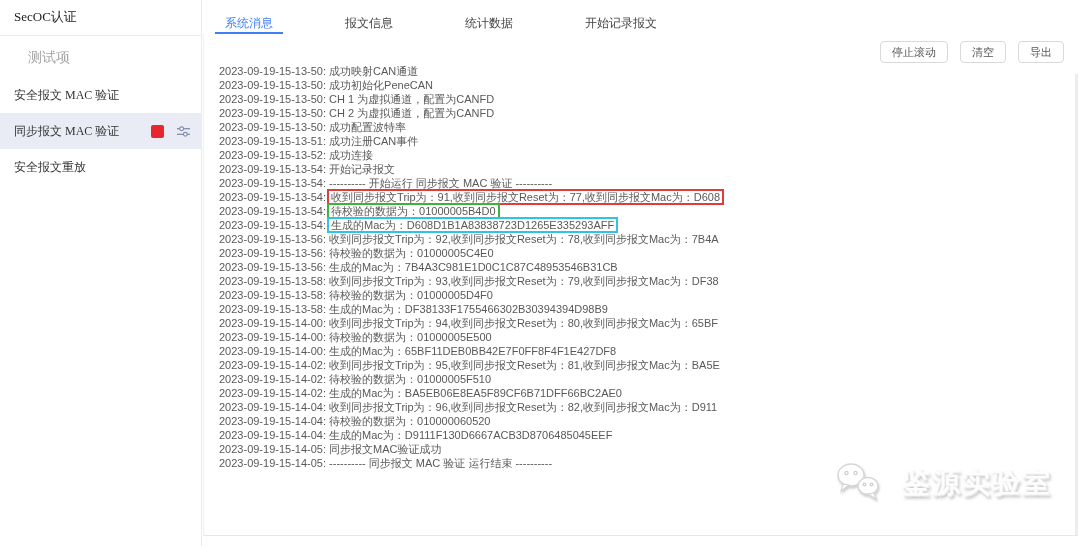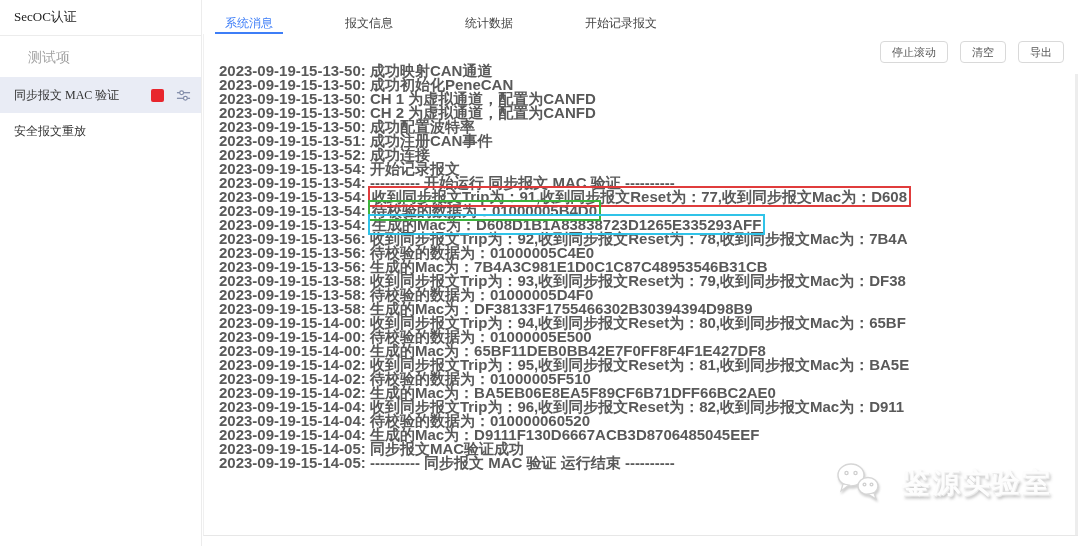--- a/index.html
+++ b/index.html
@@ -32,21 +32,21 @@
   
   .panel { position:absolute; left:203px; top:34px; width:875px; height:502px;
            border-left:1px solid #f0f0f0; border-bottom:1px solid #e7e7e7; background:#fff; }
   .scrollbar { position:absolute; right:0; top:40px; bottom:0; width:3px; background:#ededed; }
   .toolbar { position:absolute; top:7px; right:14px; display:flex; gap:12px; }
   .btn { font-family:"Liberation Serif","DejaVu Serif",serif;
          font-size:11px; color:#555; background:#fff; border:1px solid #d9d9d9;
          border-radius:4px; padding:4px 11px; cursor:pointer; line-height:12px; }
 
   .log { position:absolute; left:15px; top:30px; right:22px;
-         font-size:15px; line-height:14px; color:#595959; white-space:pre;font-weight:bold; }
+         font-size:11px; line-height:14px; color:#595959; white-space:pre; }
   .log-line { height:14px; }
   .log-msg { padding:0 2px; }
   .hl-red   { outline:2px solid #e03c3c; }
   .hl-green { outline:2px solid #3cb33c; }
   .hl-cyan  { outline:2px solid #30c3e8; }
 
   
   .watermark { position:absolute; right:26px; bottom:30px; display:flex;
                align-items:center; gap:16px; pointer-events:none; }
   .wm-text { font-size:28px; font-weight:bold; color:#fdfdfd; letter-spacing:2px;
@@ -57,20 +57,23 @@
 </head>
 <body>
 
 <div class="app">
 
   <aside class="sidebar">
     <div class="app-title">SecOC认证</div>
     <div class="sidebar-divider"></div>
     <div class="section-label">测试项</div>
     <div class="side-items" id="side-items">
+        <div class="side-item">
+          <span>安全报文 MAC 验证</span>
+        </div>
         <div class="side-item selected">
           <span>同步报文 MAC 验证</span>
           <span class="red-square" style="background: rgb(232, 38, 45);"></span>
           <svg class="filter-icon" viewBox="0 0 16 16">
             <g stroke="currentColor" stroke-width="1.3" fill="#fff">
               <line x1="1" y1="5" x2="15" y2="5"></line>
               <circle cx="6" cy="5" r="2"></circle>
               <line x1="1" y1="11" x2="15" y2="11"></line>
               <circle cx="10" cy="11" r="2"></circle>
             </g>

